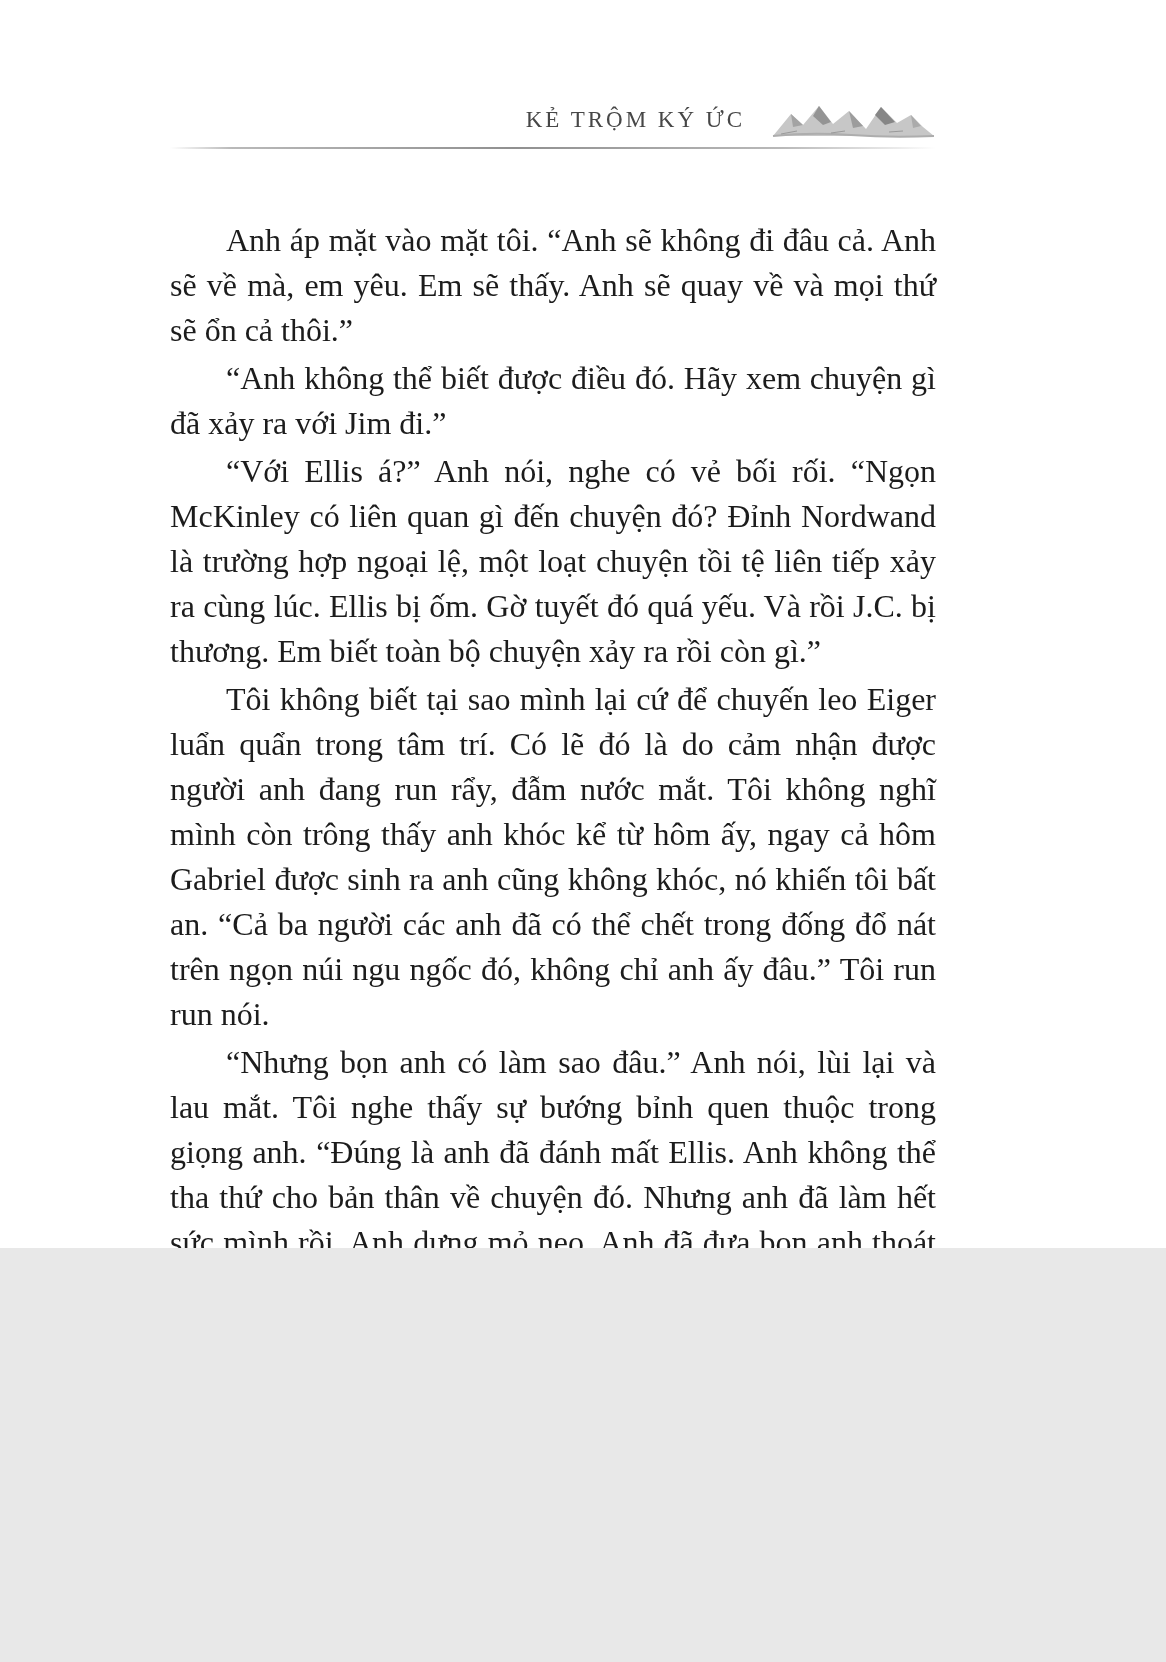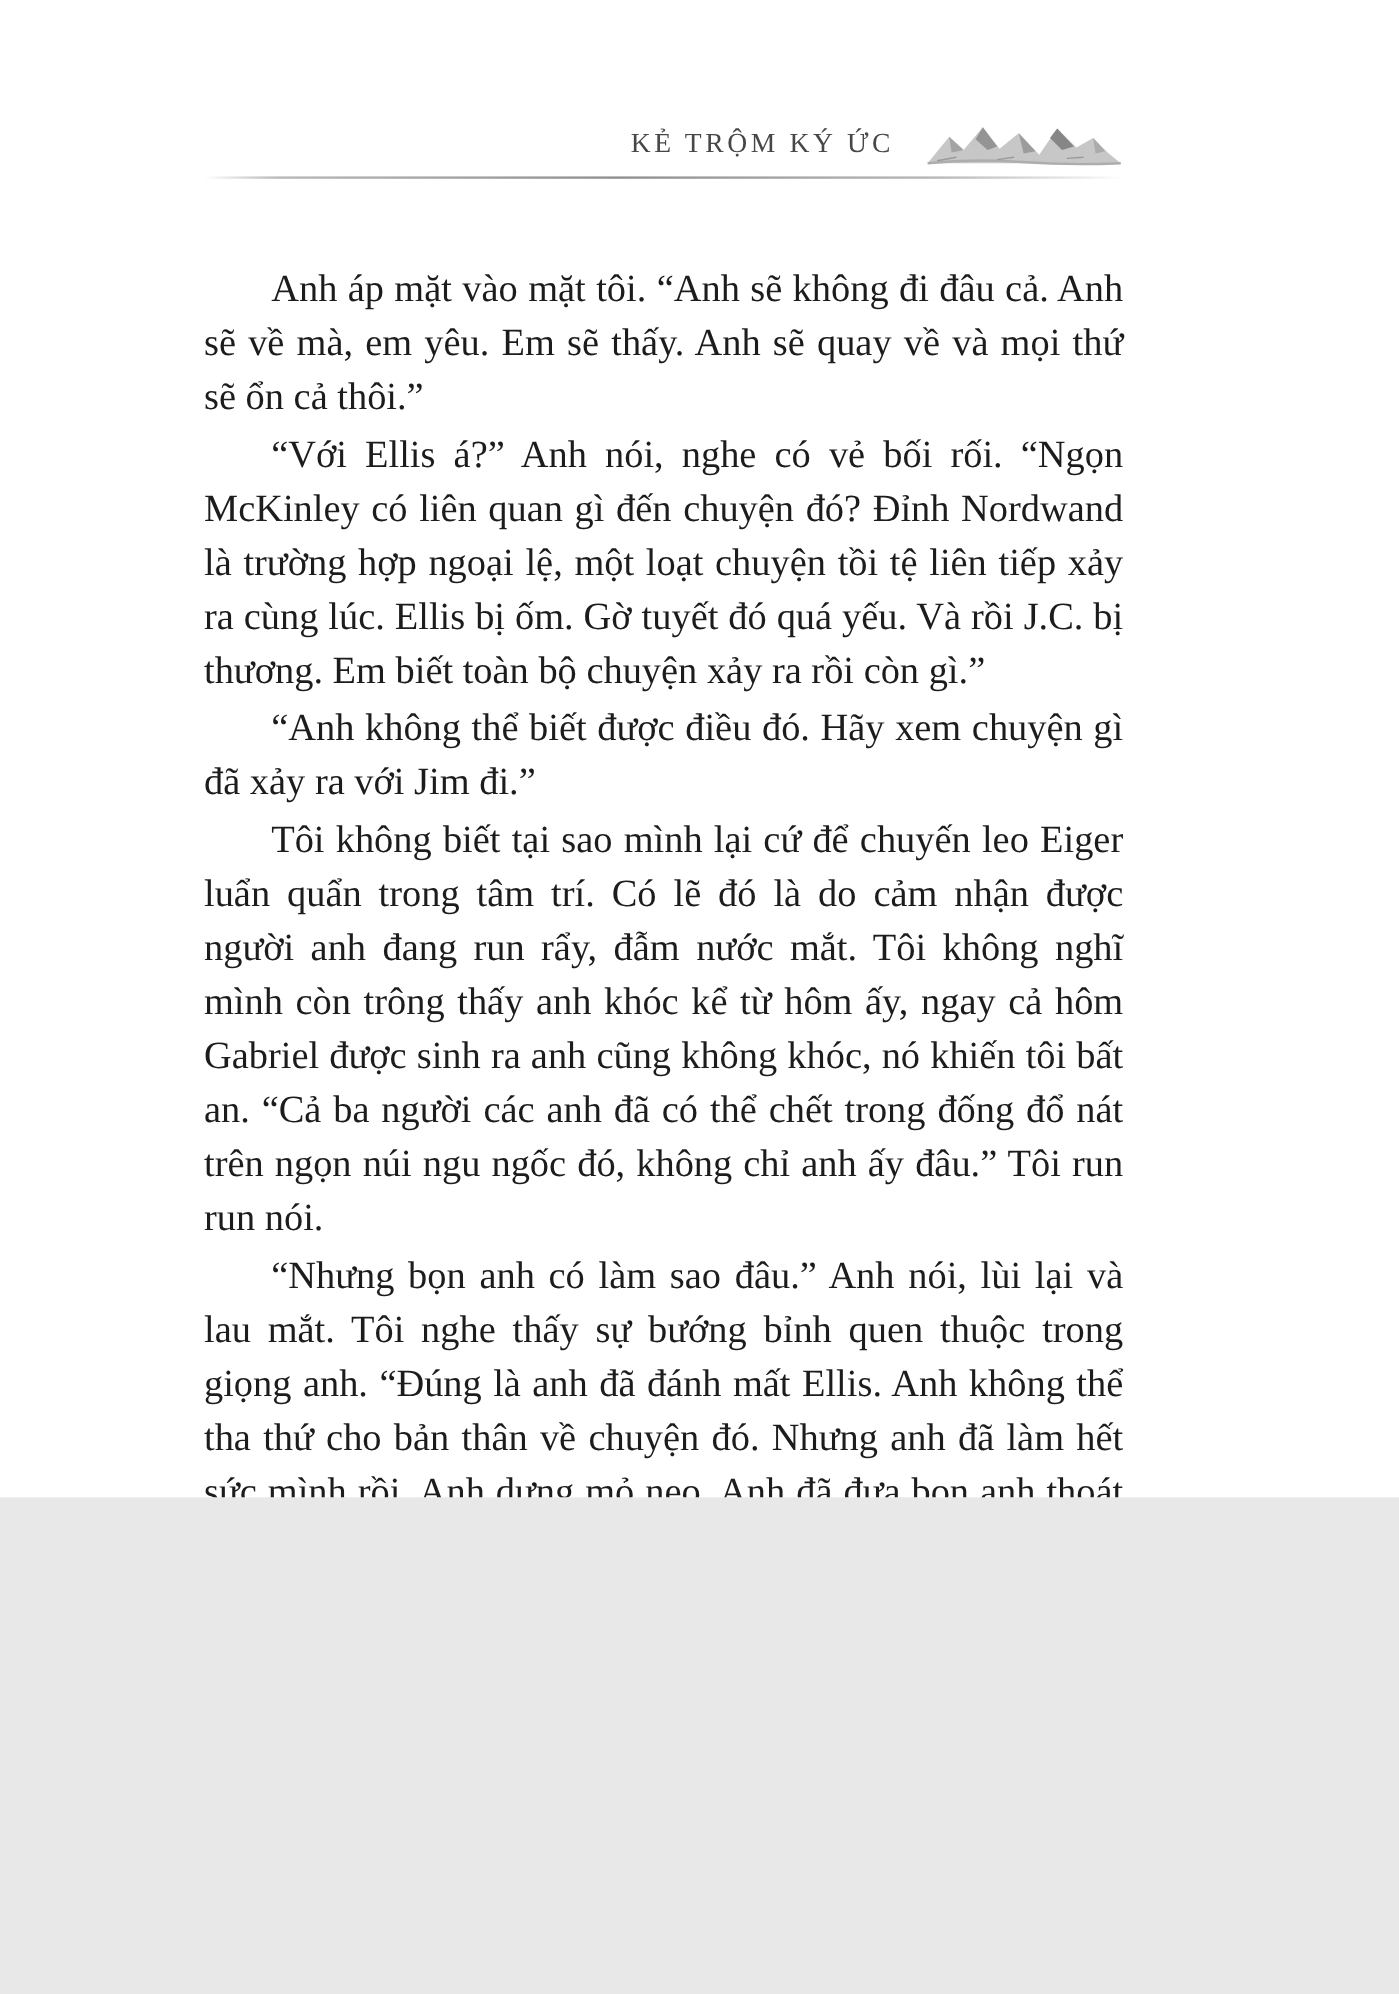--- a/index.html
+++ b/index.html
@@ -103,22 +103,22 @@
         <path d="M2 38 Q40 34 80 37 T163 38" stroke="#adadad" stroke-width="2" fill="none"></path>
         <path d="M10 36 L26 33 M60 35 L74 33 M118 34 L132 33" stroke="#9a9a9a" stroke-width="1.2" fill="none"></path>
       </svg>
     </div>
     <div class="header-rule"></div>
   </header>
 
   <main class="content">
     <div>
         <p class="para">Anh áp mặt vào mặt tôi. “Anh sẽ không đi đâu cả. Anh sẽ về mà, em yêu. Em sẽ thấy. Anh sẽ quay về và mọi thứ sẽ ổn cả thôi.”</p>
+        <p class="para">“Anh không thể biết được điều đó. Hãy xem chuyện gì đã xảy ra với Jim đi.”</p>
         <p class="para">“Với Ellis á?” Anh nói, nghe có vẻ bối rối. “Ngọn McKinley có liên quan gì đến chuyện đó? Đỉnh Nordwand là trường hợp ngoại lệ, một loạt chuyện tồi tệ liên tiếp xảy ra cùng lúc. Ellis bị ốm. Gờ tuyết đó quá yếu. Và rồi J.C. bị thương. Em biết toàn bộ chuyện xảy ra rồi còn gì.”</p>
-        <p class="para">“Anh không thể biết được điều đó. Hãy xem chuyện gì đã xảy ra với Jim đi.”</p>
         <p class="para">Tôi không biết tại sao mình lại cứ để chuyến leo Eiger luẩn quẩn trong tâm trí. Có lẽ đó là do cảm nhận được người anh đang run rẩy, đẫm nước mắt. Tôi không nghĩ mình còn trông thấy anh khóc kể từ hôm ấy, ngay cả hôm Gabriel được sinh ra anh cũng không khóc, nó khiến tôi bất an. “Cả ba người các anh đã có thể chết trong đống đổ nát trên ngọn núi ngu ngốc đó, không chỉ anh ấy đâu.” Tôi run run nói.</p>
         <p class="para">“Nhưng bọn anh có làm sao đâu.” Anh nói, lùi lại và lau mắt. Tôi nghe thấy sự bướng bỉnh quen thuộc trong giọng anh. “Đúng là anh đã đánh mất Ellis. Anh không thể tha thứ cho bản thân về chuyện đó. Nhưng anh đã làm hết sức mình rồi. Anh dựng mỏ neo. Anh đã đưa bọn anh thoát khỏi đó. Và anh đã quay về với em đấy thôi.” Anh đưa tay vò tóc. “Đó là một trải nghiệm kinh khủng, Maddie. Nhưng nó cũng đã khiến anh nhận ra mình cảm thấy thế nào về em, sau chuyện ngu ngốc đó với Kate.</p>
       </div>
   </main>
 
   <div class="publisher-logo">
     <span class="publisher-text">ĐINH TỊ</span>
     <svg width="42" height="58" viewBox="0 0 42 58" aria-hidden="true">
       <path d="M14 6 h10 l-4 6 z" fill="#8a8a8a"></path>
       <rect x="4" y="16" width="34" height="36" rx="7" fill="none" stroke="#7d7d7d" stroke-width="3.5"></rect>

